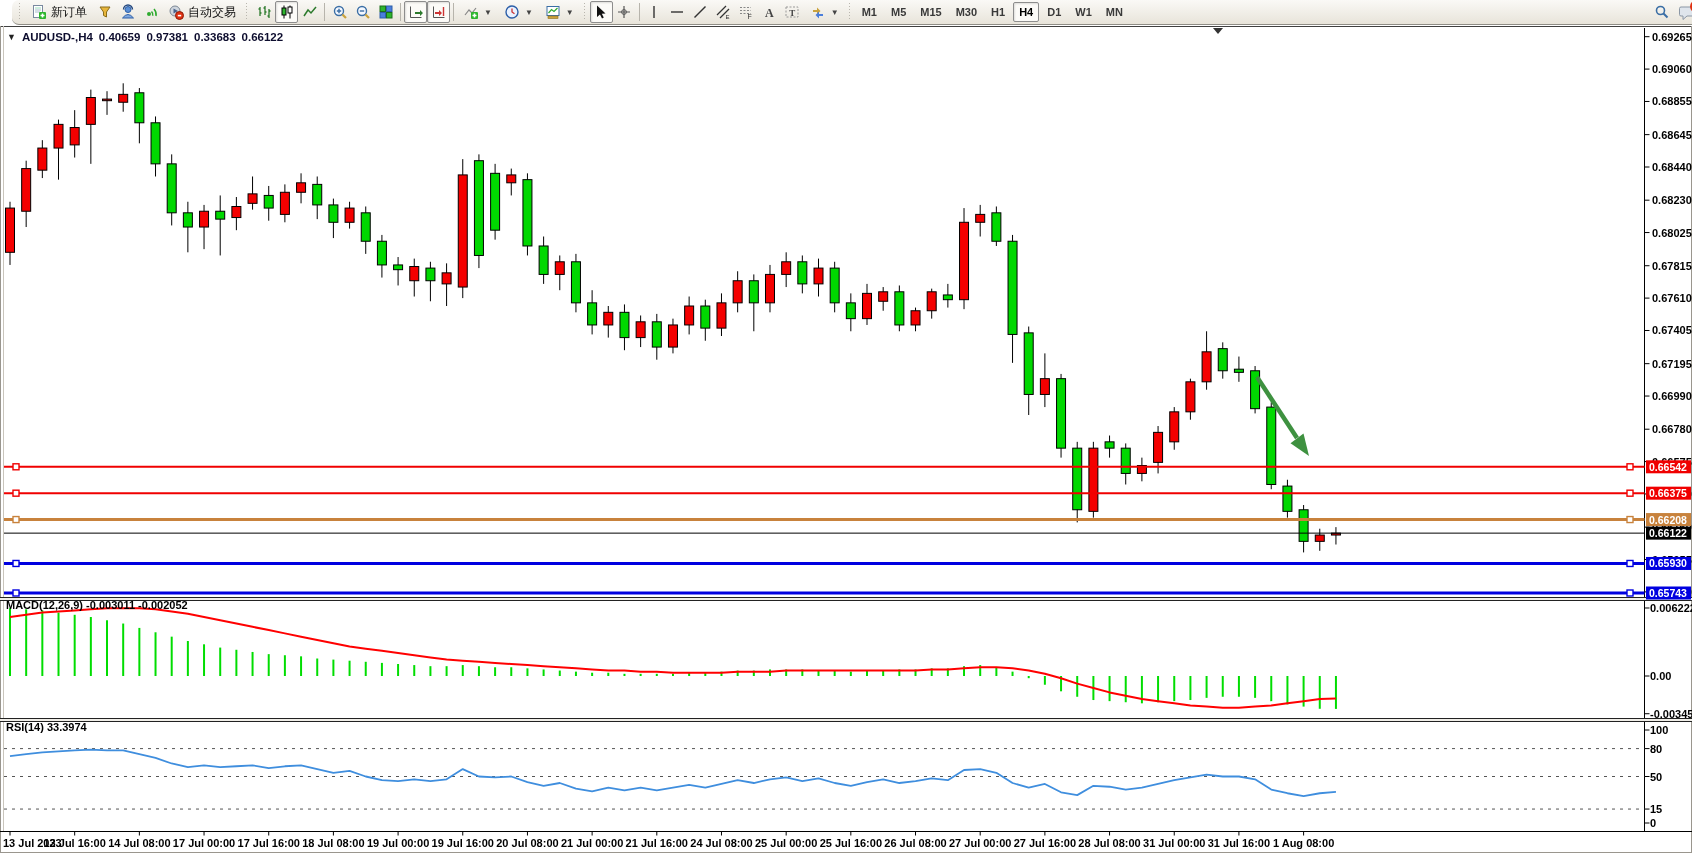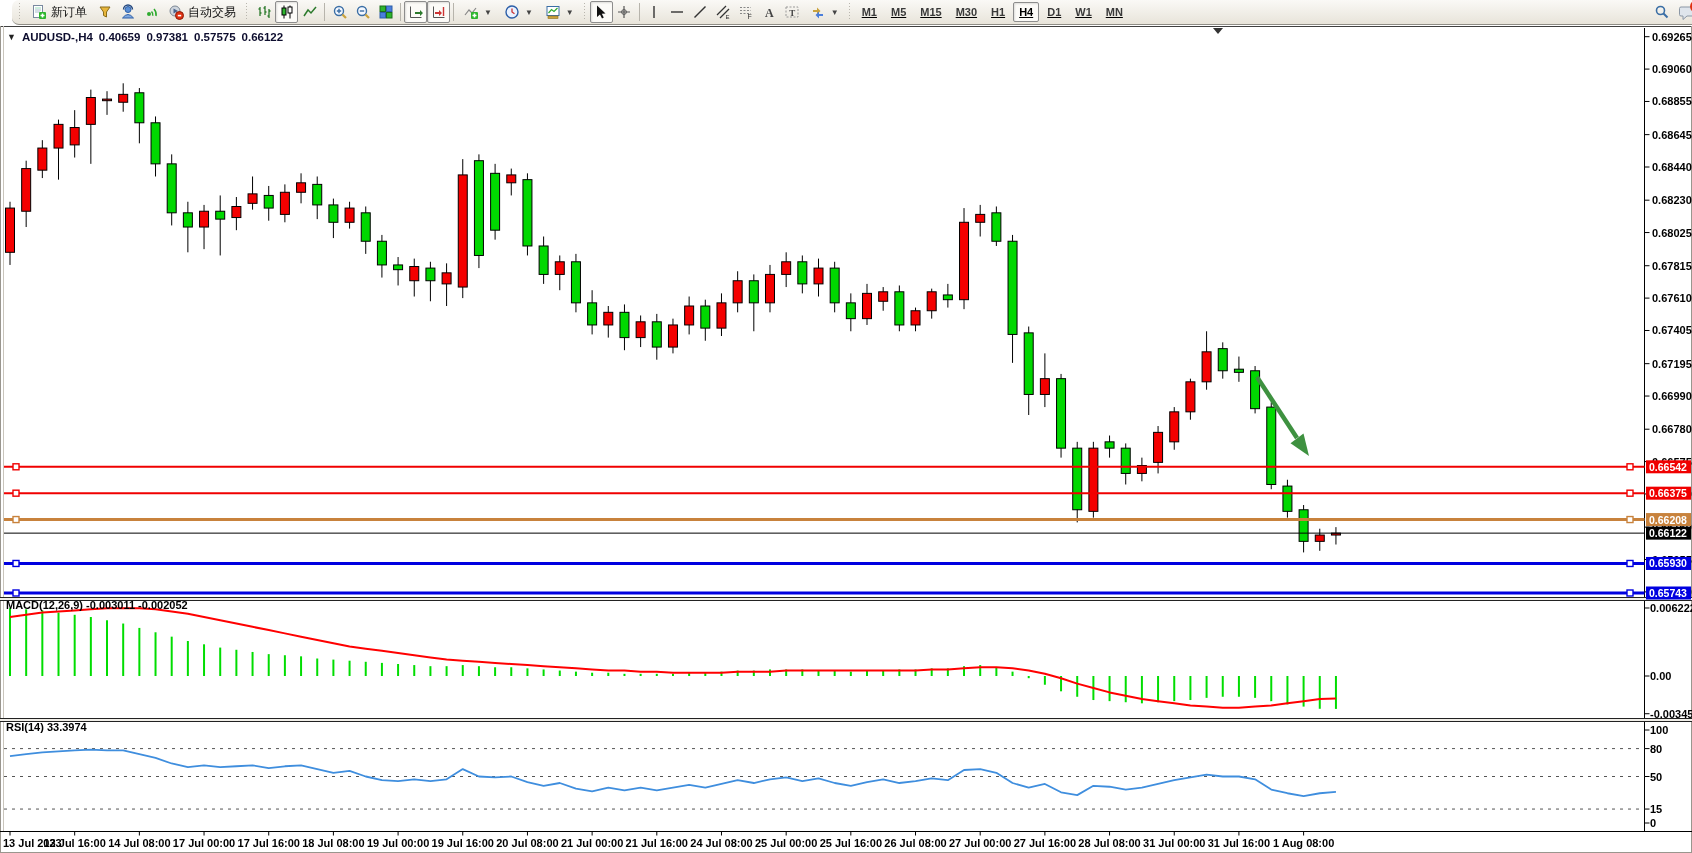--- a/index.html
+++ b/index.html
@@ -224,21 +224,21 @@
   </button>
   <button class="tbtn wide">
     <svg width="16" height="16" viewBox="0 0 16 16">
       <polygon points="3,6 7,6 7,3.5 10.5,7 7,10.5 7,8 3,8" fill="#caa23c"></polygon>
       <polygon points="13,10 9,10 9,7.5 5.5,11 9,14.5 9,12 13,12" fill="#4a7edb"></polygon>
     </svg>
       <span class="caret">▼</span>
   </button>
 
   <div class="grip"></div>
-  <div id="tf-buttons" style="display:flex;align-items:flex-end;text-decoration:underline;">
+  <div id="tf-buttons" style="display:flex;align-items:flex-end;">
       <button class="tfbtn">M1</button>
       <button class="tfbtn">M5</button>
       <button class="tfbtn">M15</button>
       <button class="tfbtn">M30</button>
       <button class="tfbtn">H1</button>
       <button class="tfbtn active">H4</button>
       <button class="tfbtn">D1</button>
       <button class="tfbtn">W1</button>
       <button class="tfbtn">MN</button>
     </div>
@@ -258,21 +258,21 @@
     </div>
   </div>
 </div>
 
 <div class="chartwin">
   <div class="chart-title">
     <span class="tri">▼</span>
     <span>AUDUSD-,H4</span>
     <span>0.40659</span>
     <span>0.97381</span>
-    <span>0.57575</span>
+    <span>0.33683</span>
     <span>0.66122</span>
   </div>
   <svg id="chart-svg" width="1692" height="827">
       <g transform="translate(0,-26)">
         <rect x="0" y="26" width="1692" height="827" fill="#fff"></rect>
         <line x1="0" y1="26.5" x2="1692" y2="26.5" stroke="#404040"></line>
         <line x1="0.5" y1="26" x2="0.5" y2="853" stroke="#9a968e"></line>
         <line x1="3.5" y1="26" x2="3.5" y2="832" stroke="#c9c5bc"></line>
         <line x1="1691.5" y1="26" x2="1691.5" y2="853" stroke="#9a968e"></line>
         <line x1="0" y1="852.5" x2="1692" y2="852.5" stroke="#9a968e"></line>

